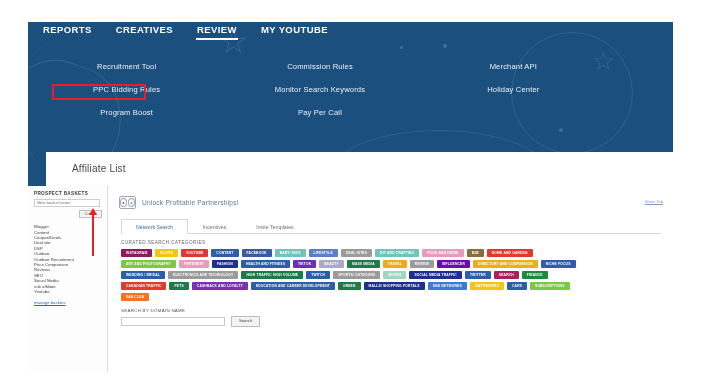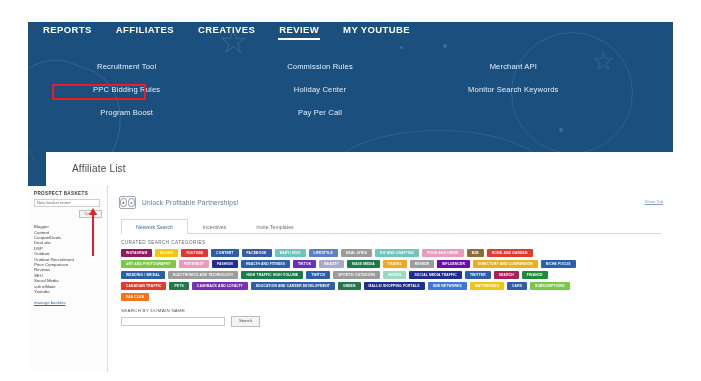--- a/index.html
+++ b/index.html
@@ -173,33 +173,32 @@
     <div class="deco-star" style="right:58px;top:26px;font-size:26px;">☆</div>
     <div class="deco-dot" style="left:415px;top:22px;width:4px;height:4px;"></div>
     <div class="deco-dot" style="left:372px;top:24px;width:3px;height:3px;"></div>
     <div class="deco-dot" style="right:110px;bottom:28px;width:4px;height:4px;"></div>
     <div class="deco-arc"></div>
   </div>
   <div class="left-strip"></div>
 
   <div class="topnav">
     <div class="topnav-item">REPORTS</div>
-    <div class="topnav-item">AFFILIATES</div>
     <div class="topnav-item">CREATIVES</div>
     <div class="topnav-item active">REVIEW</div>
     <div class="topnav-item">MY YOUTUBE</div>
   </div>
 
   <div class="subnav">
     <div class="subnav-item">Recruitment Tool</div>
     <div class="subnav-item">Commission Rules</div>
     <div class="subnav-item">Merchant API</div>
     <div class="subnav-item">PPC Bidding Rules</div>
+    <div class="subnav-item">Monitor Search Keywords</div>
     <div class="subnav-item">Holiday Center</div>
-    <div class="subnav-item">Monitor Search Keywords</div>
     <div class="subnav-item">Program Boost</div>
     <div class="subnav-item">Pay Per Call</div>
   </div>
   <div class="highlight-box" style="border-color: rgb(237, 28, 36);"></div>
 
   <div class="content-card"></div>
   <div class="affiliate-title">Affiliate List</div>
 
   <div class="lower"></div>
 

